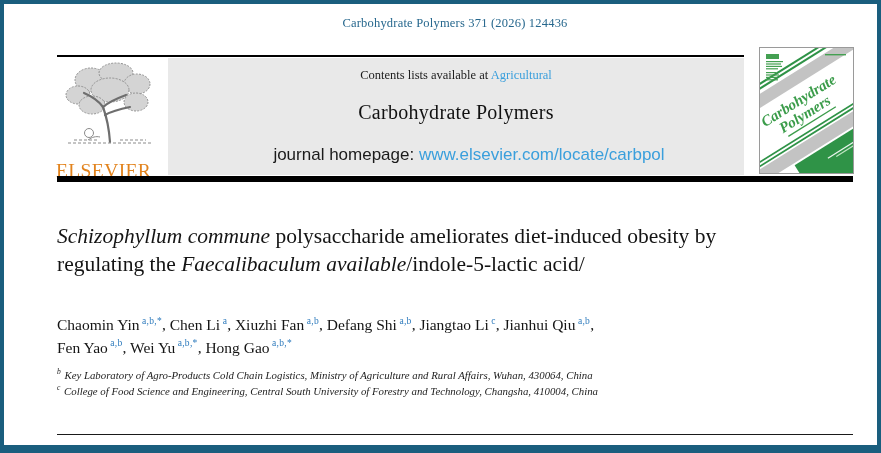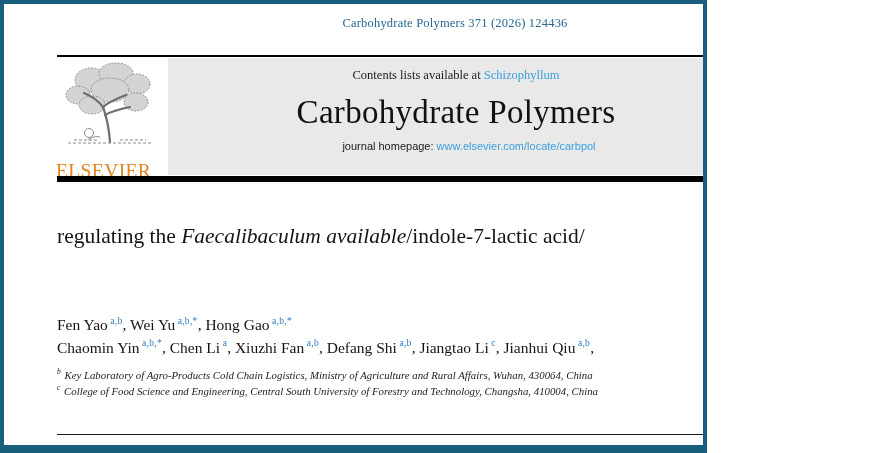--- a/index.html
+++ b/index.html
@@ -1,17 +1,17 @@
 <!DOCTYPE html>
 <html><head>
 <meta charset="utf-8">
 <style>
   html,body { margin:0; padding:0; background:#ffffff; }
   .page {
-    position:relative; width:707px; height:453px; background:#ffffff;
+    position:relative; width:881px; height:453px; background:#ffffff;
     font-family:"Liberation Serif", serif; color:#141414; overflow:hidden;
   }
   .frame {
     position:absolute; inset:0; border:4px solid #1a5e7e; border-bottom-width:8px;
     pointer-events:none; box-sizing:border-box; z-index:50;
   }
   
   .citation {
     position:absolute; left:57px; top:16px; width:796px; text-align:center;
     font-size:12.5px; color:#26678d; letter-spacing:0.2px;
@@ -24,22 +24,22 @@
   .wordmark {
     position:absolute; left:56px; top:160px; width:92px; text-align:left;
     font-size:19.5px; color:#e2831d; letter-spacing:0.4px; font-family:"Liberation Serif", serif;
   }
   
   .banner {
     position:absolute; left:168px; top:58px; width:576px; height:117px;
     background:#e9e9e9; text-align:center;
   }
   .contents-line { margin-top:10px; font-size:12.5px; line-height:15px; color:#1b1b1b; }
-  .journal-title { margin-top:14px; font-size:33px; line-height:30px; color:#111; letter-spacing:0.3px; }
-  .homepage-line { margin-top:12px; font-size:11px; line-height:15px; font-family:"Liberation Sans", sans-serif; color:#1b1b1b;padding-left:26px; }
+  .journal-title { margin-top:14px; font-size:20px; line-height:30px; color:#111; letter-spacing:0.3px; }
+  .homepage-line { margin-top:20px; font-size:17px; line-height:15px; font-family:"Liberation Sans", sans-serif; color:#1b1b1b;padding-left:26px; }
   .lnk { color:#3a9fdc; text-decoration:none; cursor:pointer; }
   
   .cover { position:absolute; left:759px; top:47px; width:95px; height:127px; }
   
   .art-title {
     position:absolute; left:57px; top:223px; width:745px;
     font-size:21.5px; line-height:27.5px; color:#141414;
   }
   .it { font-style:italic; }
   
@@ -84,21 +84,21 @@
       <path d="M30,80 C34,77 38,76 42,77"></path>
       <circle cx="31" cy="73" r="4.5"></circle>
       <path d="M10,83 H94 M16,80 H40 M62,80 H88" stroke-dasharray="3 2"></path>
     </g>
   </svg>
   <div class="wordmark">ELSEVIER</div>
 
   <div class="banner">
     <div class="contents-line">
       <span>Contents lists available at</span>
-      <a class="lnk">Schizophyllum</a>
+      <a class="lnk">Agricultural</a>
     </div>
     <div class="journal-title">Carbohydrate Polymers</div>
     <div class="homepage-line">
       <span>journal homepage:</span>
       <a class="lnk">www.elsevier.com/locate/carbpol</a>
     </div>
   </div>
 
   <div class="bar-bottom"></div>
 
@@ -133,26 +133,27 @@
         <rect x="7" y="25" width="10" height="1.2"></rect>
         <rect x="7" y="27.4" width="13" height="1.2"></rect>
         <rect x="7" y="29.8" width="11" height="1.2"></rect>
         <rect x="7" y="32.2" width="12" height="1.2"></rect>
         <rect x="66" y="7" width="21" height="1.4"></rect>
       </g>
     </g>
   </svg>
 
   <div class="art-title">
-      <div><span>regulating the </span><span class="it">Faecalibaculum available</span><span>/indole-7-lactic acid/</span></div>
+      <div><span class="it">Schizophyllum commune</span><span> polysaccharide ameliorates diet-induced obesity by</span></div>
+      <div><span>regulating the </span><span class="it">Faecalibaculum available</span><span>/indole-5-lactic acid/</span></div>
     </div>
 
   <div class="authors">
+      <div><span>Chaomin Yin</span><sup>a,b,*</sup>, <span>Chen Li</span><sup>a</sup>, <span>Xiuzhi Fan</span><sup>a,b</sup>, <span>Defang Shi</span><sup>a,b</sup>, <span>Jiangtao Li</span><sup>c</sup>, <span>Jianhui Qiu</span><sup>a,b</sup>, </div>
       <div><span>Fen Yao</span><sup>a,b</sup>, <span>Wei Yu</span><sup>a,b,*</sup>, <span>Hong Gao</span><sup>a,b,*</sup></div>
-      <div><span>Chaomin Yin</span><sup>a,b,*</sup>, <span>Chen Li</span><sup>a</sup>, <span>Xiuzhi Fan</span><sup>a,b</sup>, <span>Defang Shi</span><sup>a,b</sup>, <span>Jiangtao Li</span><sup>c</sup>, <span>Jianhui Qiu</span><sup>a,b</sup>, </div>
     </div>
 
   <div class="affs">
       <div class="aff-item"><sup>b</sup> Key Laboratory of Agro-Products Cold Chain Logistics, Ministry of Agriculture and Rural Affairs, Wuhan, 430064, China</div>
       <div class="aff-item"><sup>c</sup> College of Food Science and Engineering, Central South University of Forestry and Technology, Changsha, 410004, China</div>
     </div>
 
   <div class="rule-bottom"></div>
 </div>
 

